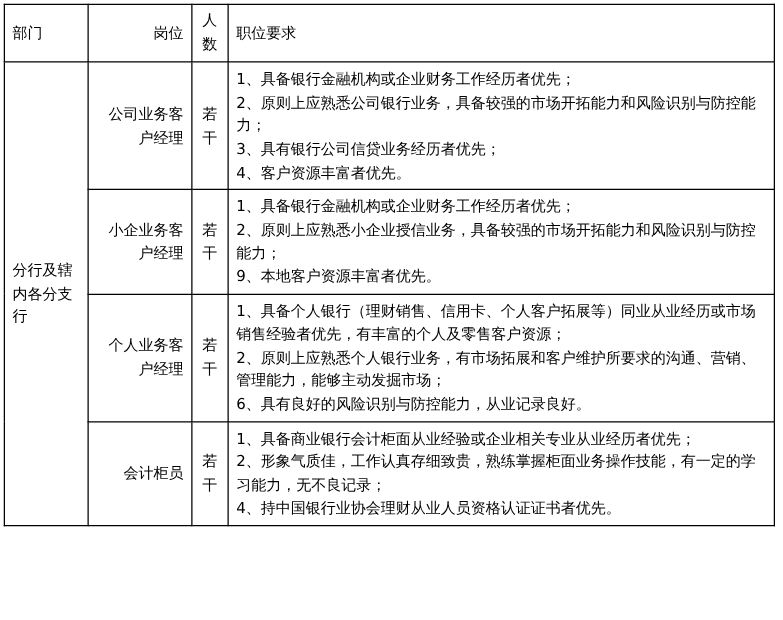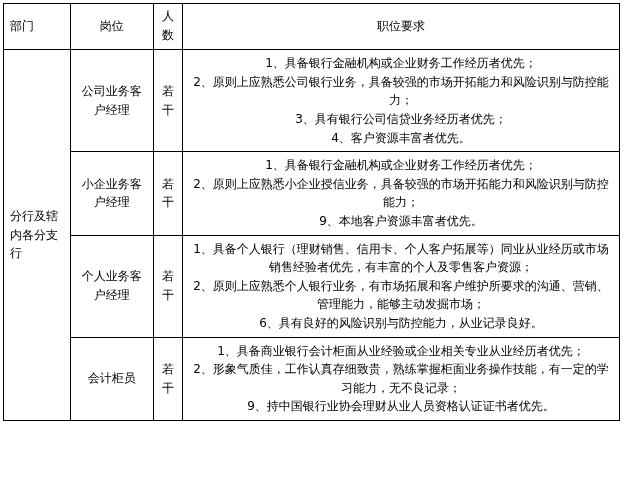--- a/index.html
+++ b/index.html
@@ -22,23 +22,23 @@
     table-layout: fixed;
   }
   table.jobtable td {
     border: 1px solid #000000;
     vertical-align: middle;
     padding: 4px 6px;
     line-height: 1.55;
     font-size: 12px;
   }
   td.col-dept   { width: 64px;  text-align: left; }
-  td.col-post   { width: 80px;  text-align: center; }
+  td.col-post   { width: 80px;  text-align: right; }
   td.col-num    { width: 28px;  text-align: center; }
-  td.col-req    { width: 420px; text-align: center; }
+  td.col-req    { width: 420px; text-align: left; }
 
   td.header-cell {
     vertical-align: middle;
   }
   .req-line {
     margin: 0;
     padding: 0;
   }
   .hdr-num {
     line-height: 1.25;
@@ -98,17 +98,17 @@
         <div class="req-line">6、具有良好的风险识别与防控能力，从业记录良好。</div>
       </td>
     </tr>
 
     <tr>
       <td class="col-post">会计柜员</td>
       <td class="col-num">若干</td>
       <td class="col-req">
         <div class="req-line">1、具备商业银行会计柜面从业经验或企业相关专业从业经历者优先；</div>
         <div class="req-line">2、形象气质佳，工作认真存细致贵，熟练掌握柜面业务操作技能，有一定的学习能力，无不良记录；</div>
-        <div class="req-line">9、持中国银行业协会理财从业人员资格认证证书者优先。</div>
+        <div class="req-line">4、持中国银行业协会理财从业人员资格认证证书者优先。</div>
       </td>
     </tr>
   </tbody>
 </table>
 
 </body></html>

